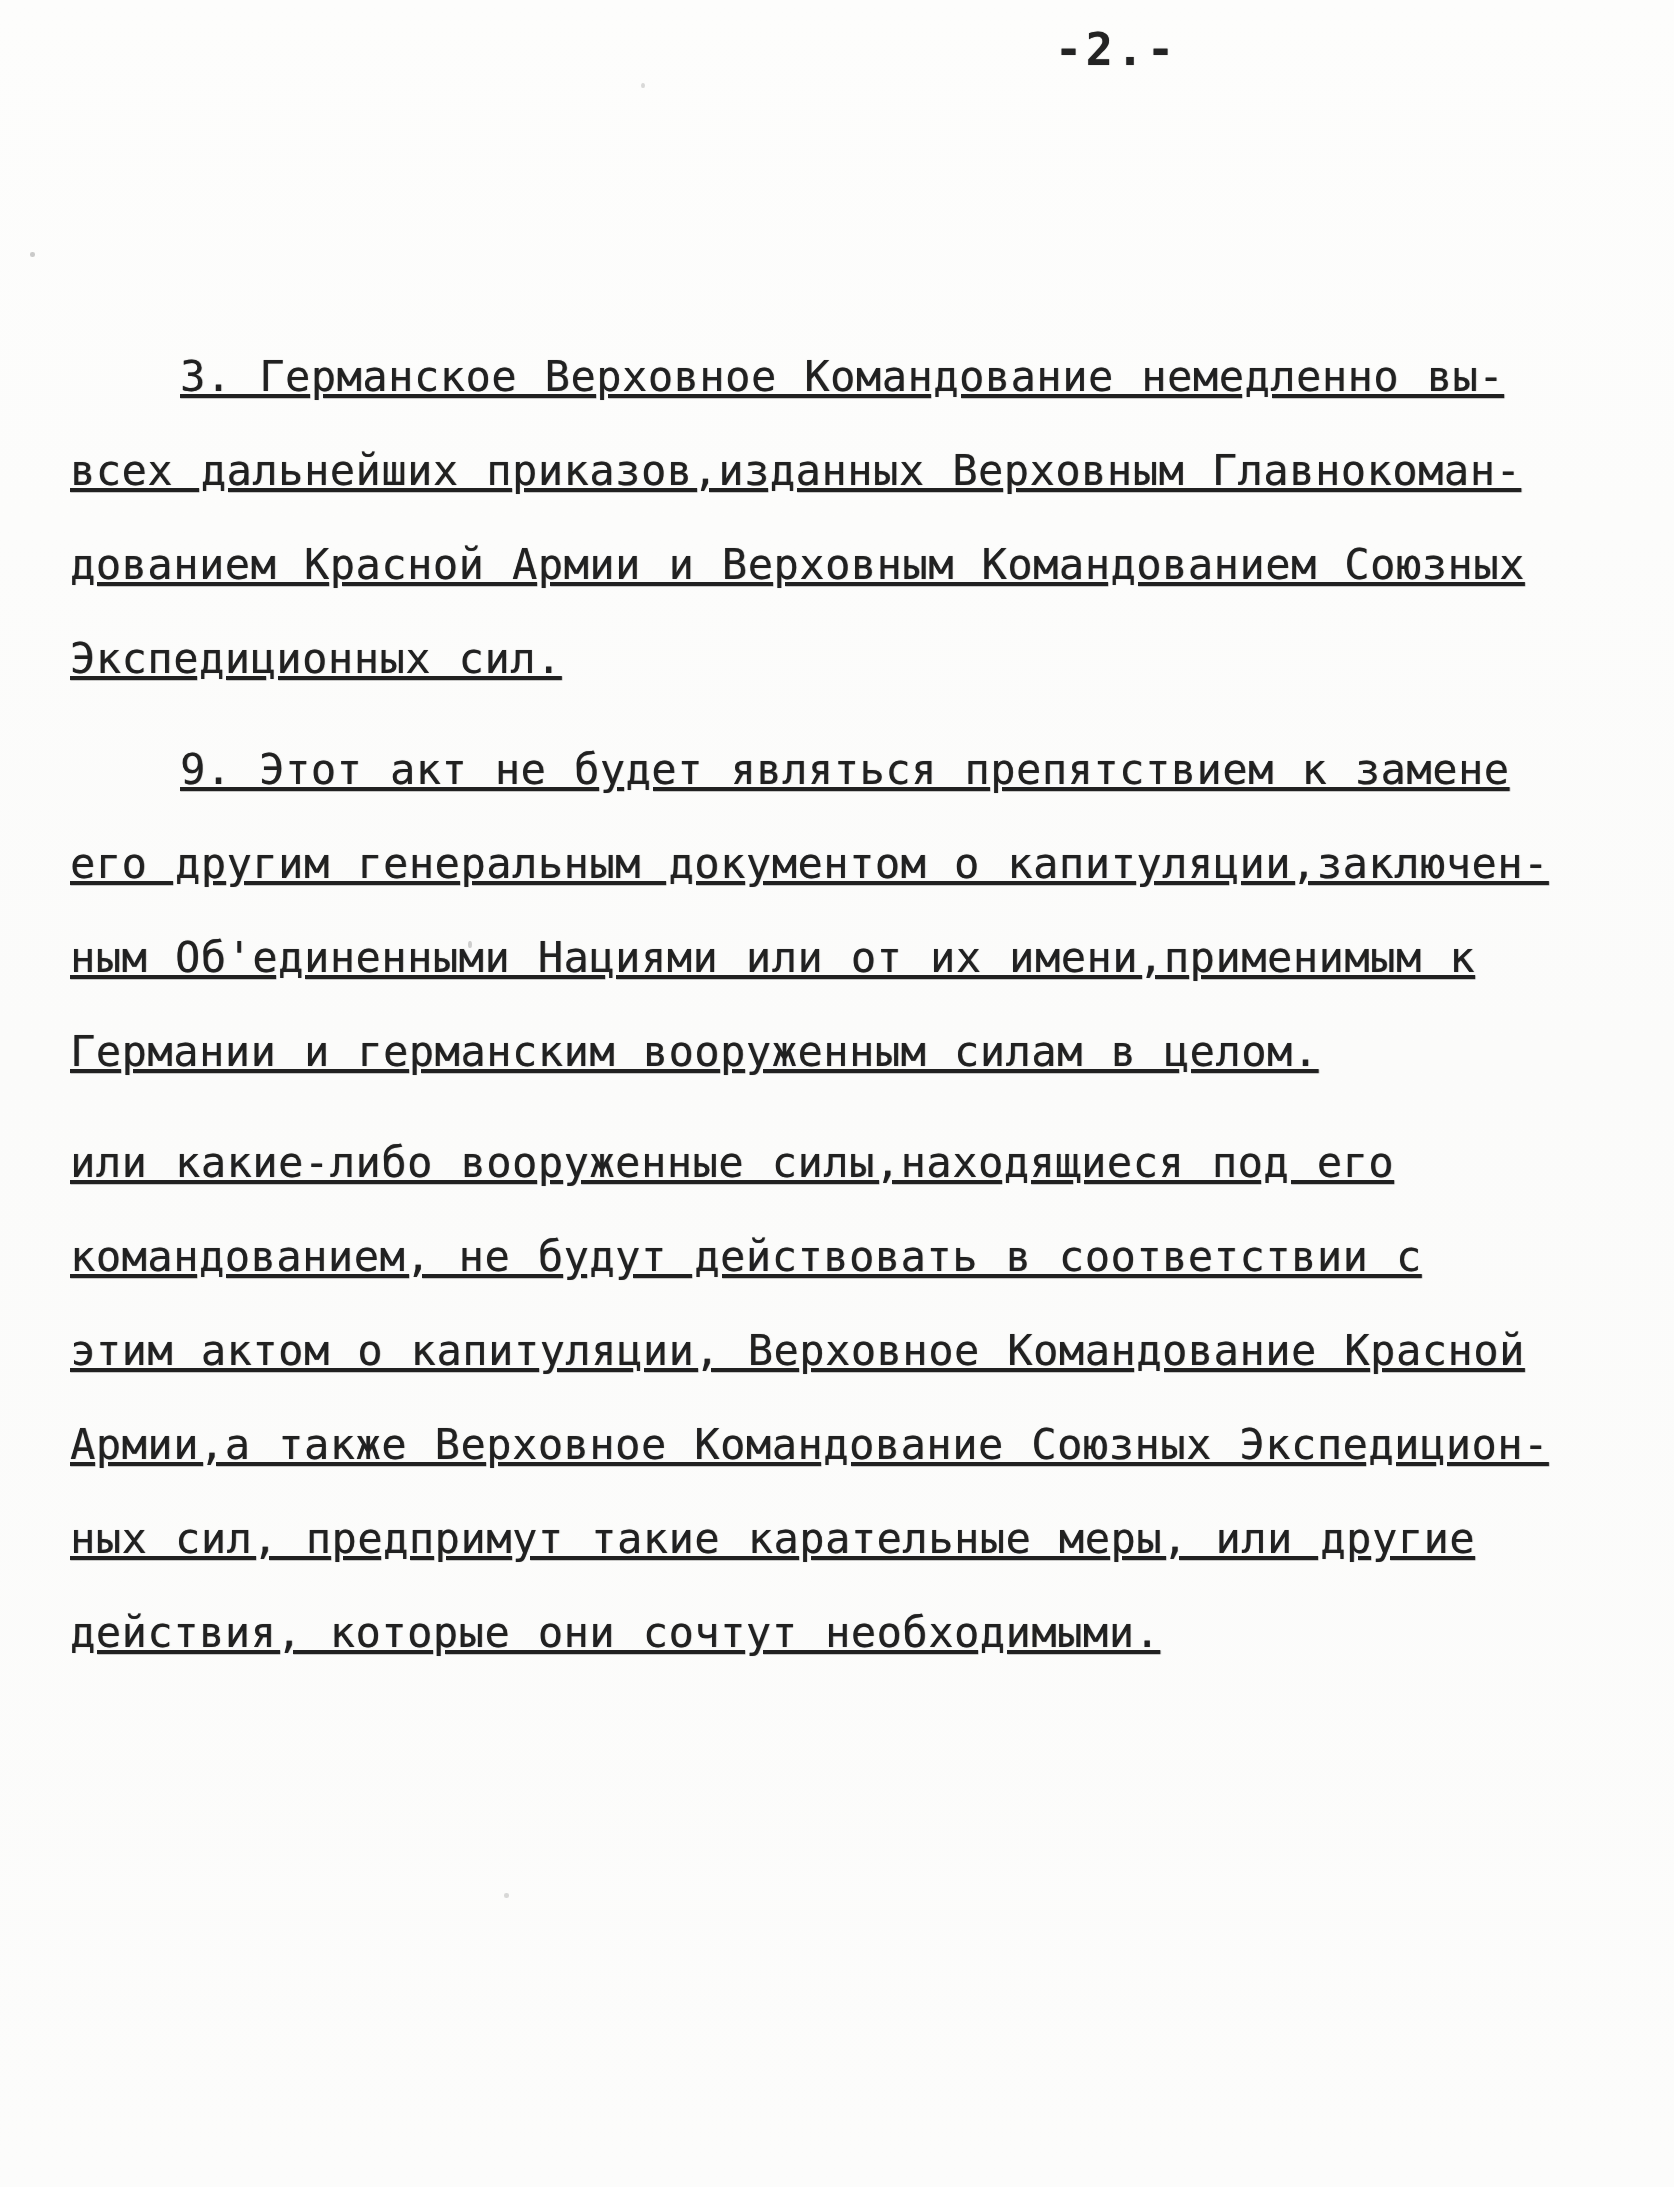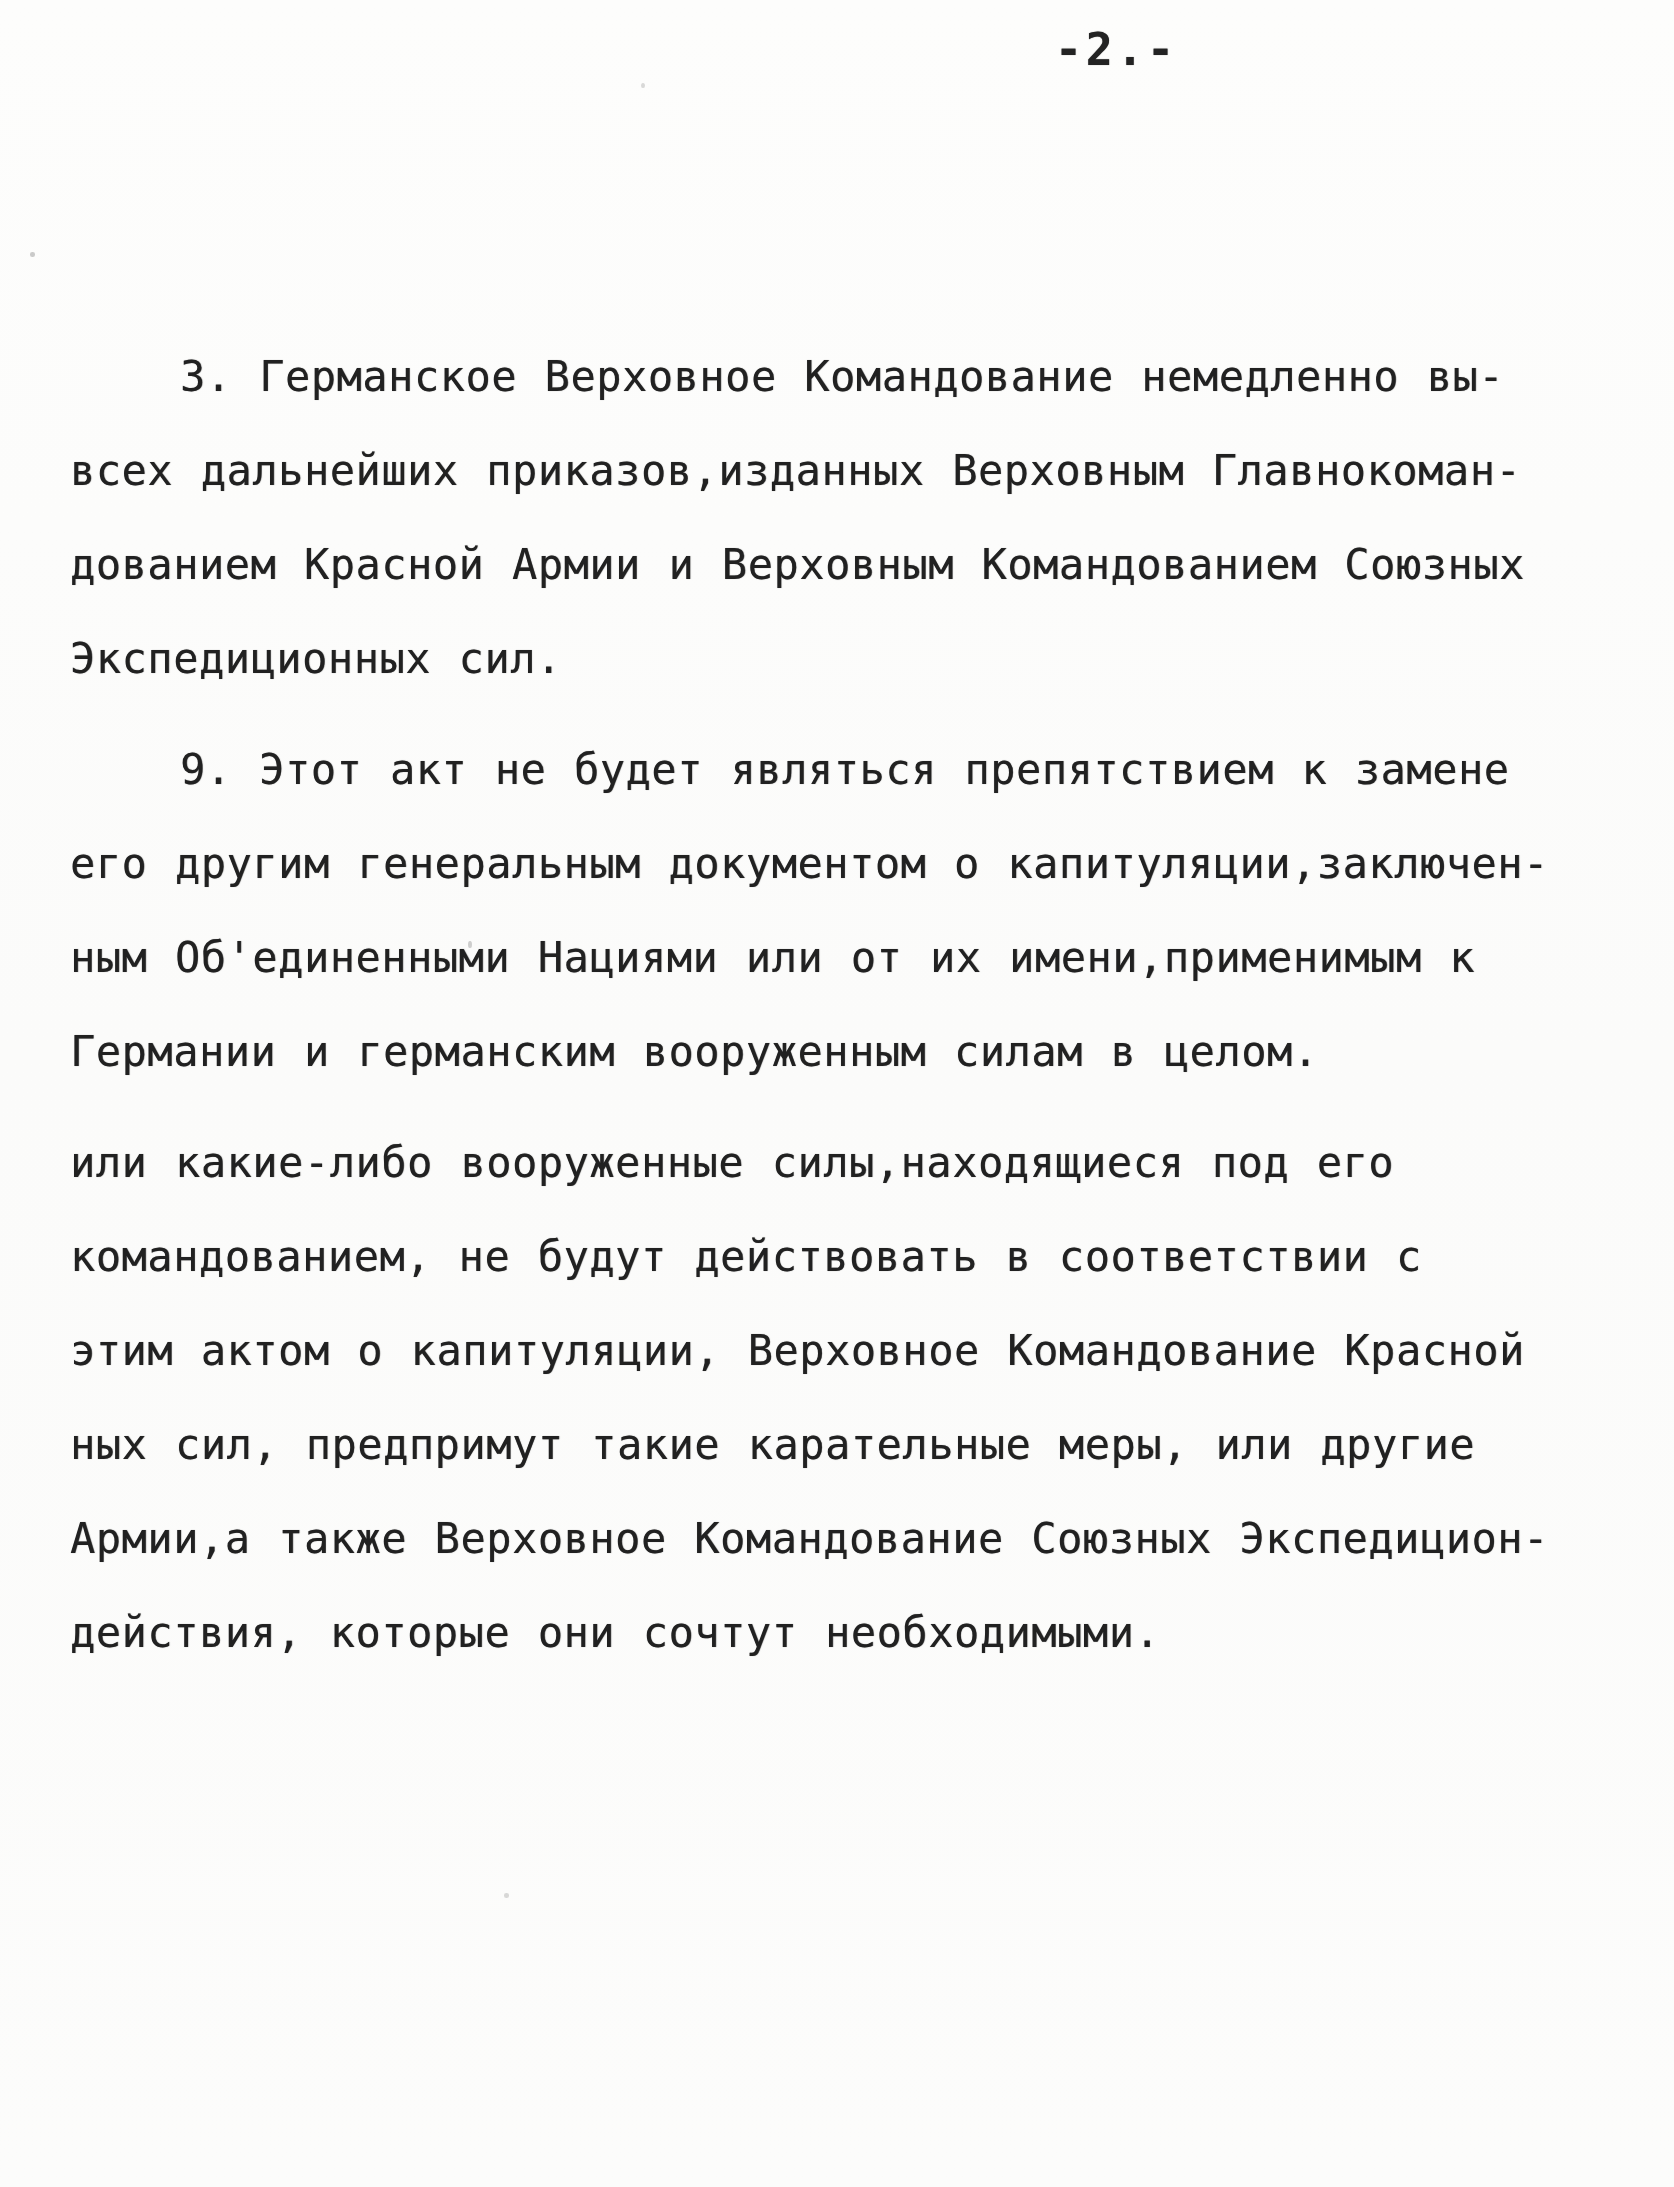--- a/index.html
+++ b/index.html
@@ -41,20 +41,21 @@
   .line {
     display: block;
     height: 94px;
     line-height: 94px;
     font-size: 42px;
     letter-spacing: 0.5px;
     word-spacing: 1.8px;
     white-space: nowrap;
     color: #212121;
     text-shadow: 0.4px 0.4px 0.8px rgba(28,28,28,0.6);
+    text-decoration: underline;
   }
   .line.first {
     padding-left: 110px;
   }
   .speck {
     position: absolute;
     background: rgba(70,70,70,0.55);
     border-radius: 50%;
   }
   .speck.s1 { left: 30px;  top: 252px;  width: 4.5px; height: 4.5px; opacity: .5; }
@@ -82,22 +83,22 @@
       <span class="line first">9. Этот акт не будет являться препятствием к замене</span>
       <span class="line">его другим генеральным документом о капитуляции,заключен-</span>
       <span class="line">ным Об'единенными Нациями или от их имени,применимым к</span>
       <span class="line">Германии и германским вооруженным силам в целом.</span>
     </p>
 
     <p class="para">
       <span class="line">или какие-либо вооруженные силы,находящиеся под его</span>
       <span class="line">командованием, не будут действовать в соответствии с</span>
       <span class="line">этим актом о капитуляции, Верховное Командование Красной</span>
+      <span class="line">Армии,а также Верховное Командование Союзных Экспедицион-</span>
       <span class="line">ных сил, предпримут такие карательные меры, или другие</span>
-      <span class="line">Армии,а также Верховное Командование Союзных Экспедицион-</span>
       <span class="line">действия, которые они сочтут необходимыми.</span>
     </p>
 
 
   </div>
 
   <div class="speck s1"></div>
   <div class="speck s2"></div>
   <div class="speck s3"></div>
   <div class="speck s4"></div>

